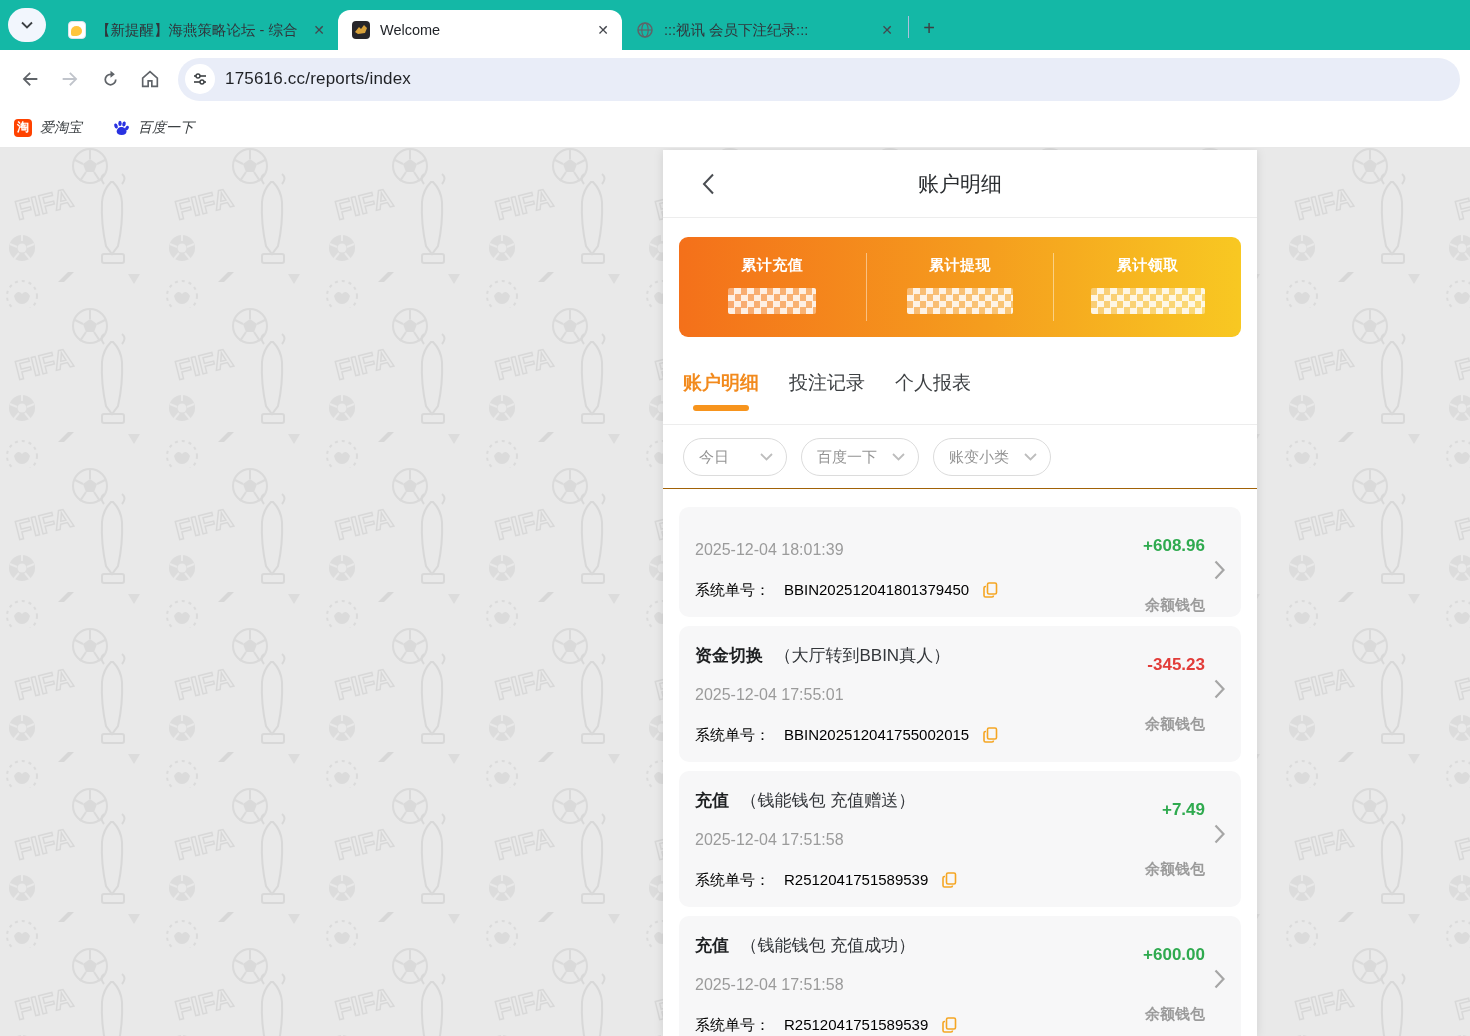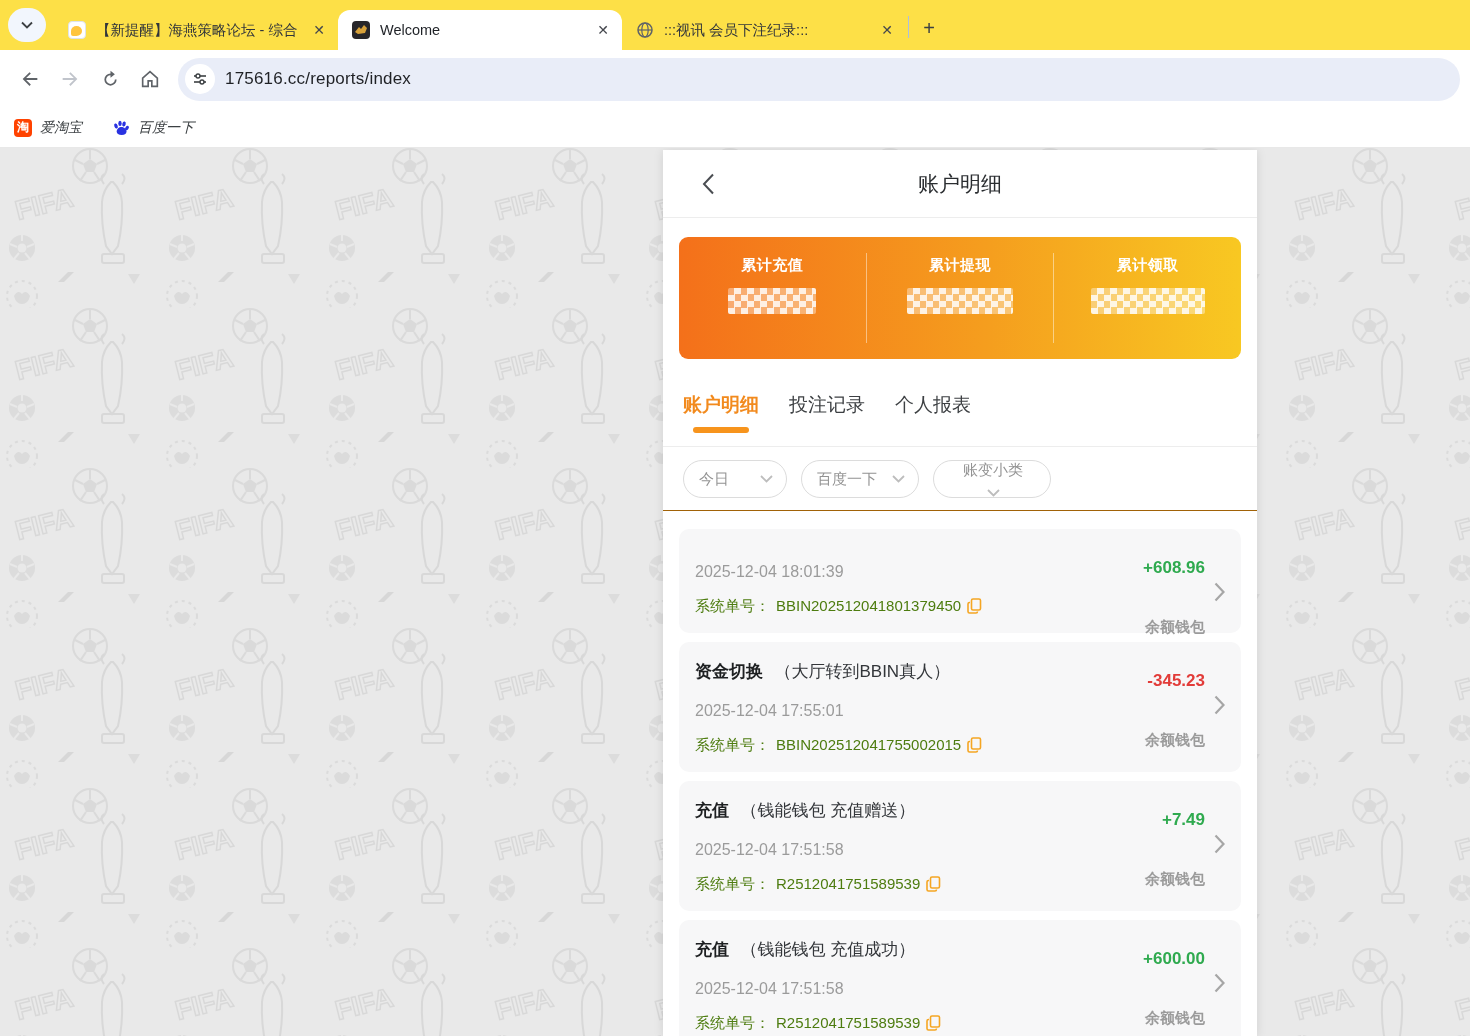--- a/index.html
+++ b/index.html
@@ -1,21 +1,21 @@
 <!DOCTYPE html>
 <html><head>
 <meta charset="utf-8">
 <style>
   * { margin:0; padding:0; box-sizing:border-box; }
   html,body { width:1470px; height:1036px; overflow:hidden;
     font-family:"Liberation Sans","DejaVu Sans",sans-serif; }
   body { position:relative; background:#fff; }
 
   
-  .tabstrip { height:50px; background:#fde047; display:flex; align-items:flex-end; padding-left:8px; }
+  .tabstrip { height:50px; background:#14b8a6; display:flex; align-items:flex-end; padding-left:8px; }
   .tab-search { width:38px; height:34px; margin:0 8px 8px 0; background:#f2f6fd; border-radius:17px;
     display:flex; align-items:center; justify-content:center; }
   .tab { display:flex; align-items:center; gap:10px; width:284px; height:40px; padding:0 10px 0 14px;
     border-radius:12px 12px 0 0; position:relative; }
   .tab.active { background:#fff; }
   .tab .title { flex:1; font-size:14.5px; color:#31353b; white-space:nowrap; overflow:hidden; }
   .tab.active .title { color:#1f2227; }
   .tab .close { width:18px; height:18px; display:flex; align-items:center; justify-content:center;
     color:#44474d; font-size:14px; border-radius:50%; }
   .favicon { width:18px; height:18px; flex:0 0 18px; position:relative; }
@@ -48,50 +48,50 @@
 
   .panel { position:absolute; left:663px; top:2px; width:594px; height:886px; background:#fff;
     box-shadow:0 1px 10px rgba(0,0,0,.10); }
 
   .p-header { height:68px; position:relative; border-bottom:1px solid #ededed;
     display:flex; align-items:center; justify-content:center; }
   .back { position:absolute; left:28px; top:17px; width:34px; height:34px;
     display:flex; align-items:center; justify-content:center; }
   .p-title { font-size:21px; color:#2a2d30; font-weight:500; }
 
-  .summary { margin:19px 16px 0; height:122px; border-radius:9px;
+  .summary { margin:19px 16px 0; height:100px; border-radius:9px;
     background:linear-gradient(90deg,#f4701a 0%,#f59e1e 55%,#f8c822 100%);
     display:flex; align-items:stretch; }
   .sum-col { flex:1; display:flex; flex-direction:column; align-items:center; padding-top:19px; }
   .sum-label { color:#fff; font-size:15px; font-weight:600; letter-spacing:.5px; }
   .sum-sep { width:1px; background:rgba(255,255,255,.45); margin:16px 0; }
   .mosaic { margin-top:13px; height:26px; border-radius:2px;
     background:repeating-conic-gradient(rgba(255,255,255,.88) 0% 25%, rgba(255,255,255,.38) 0% 50%);
     background-size:13px 13px; }
   .m1{width:88px;} .m2{width:106px;} .m3{width:114px;}
 
   .ptabs { margin-top:30px; padding:0 20px; border-bottom:1px solid #ededed; display:flex; gap:30px; height:58px; }
   .ptab { display:flex; flex-direction:column; align-items:center; gap:9px; padding-top:3px; }
   .ptab .lbl { font-size:19px; color:#3d4043; }
   .ptab.active .lbl { color:#f28a1d; font-weight:bold; }
   .ptab .pill { width:56px; height:6px; border-radius:3px; background:transparent; }
   .ptab.active .pill { background:#f7941d; }
 
   .filters { padding:13px 20px 0; height:64px; border-bottom:1px solid #a16207; display:flex; gap:14px; }
   .fpill { height:38px; border:1px solid #dcdcdc; border-radius:19px; display:flex; align-items:center;
     justify-content:space-between; padding:0 13px 0 15px; color:#939393; font-size:15px; }
-  .f1{width:104px;} .f2{width:118px;} .f3{width:118px;flex-direction:column;}
+  .f1{width:104px;} .f2{width:118px;} .f3{width:118px;}
 
   .txlist { padding:18px 16px 0; }
   .tx { background:#f7f7f8; border-radius:10px; padding:17px 16px; margin-bottom:9px; position:relative; }
   .tx-title { line-height:26px; }
   .tx-type { font-size:17px; font-weight:bold; color:#1e2022; }
   .tx-detail { font-size:17px; color:#33363a; margin-left:7px; }
   .tx-time { margin-top:15px; font-size:16px; color:#9b9b9b; line-height:21px; }
-  .tx-order { margin-top:13px; font-size:15px; color:#4d7c0f; line-height:21px; display:flex; align-items:center; gap:6px; }
+  .tx-order { margin-top:19px; font-size:15px; color:#000000; line-height:21px; display:flex; align-items:center; gap:14px; }
   .tx-right { position:absolute; top:17px; right:16px; display:flex; align-items:center; gap:9px; }
   .tx-rcol { display:flex; flex-direction:column; align-items:flex-end; gap:40px; padding-top:12px;font-weight:bold; }
   .amount { font-size:17px; }
   .amount.green { color:#2faa4f; }
   .amount.red { color:#e23c39; }
   .wallet { font-size:15px; color:#9b9b9b; }
 
   .icon-btn { display:inline-flex; }
 </style>
 </head>

